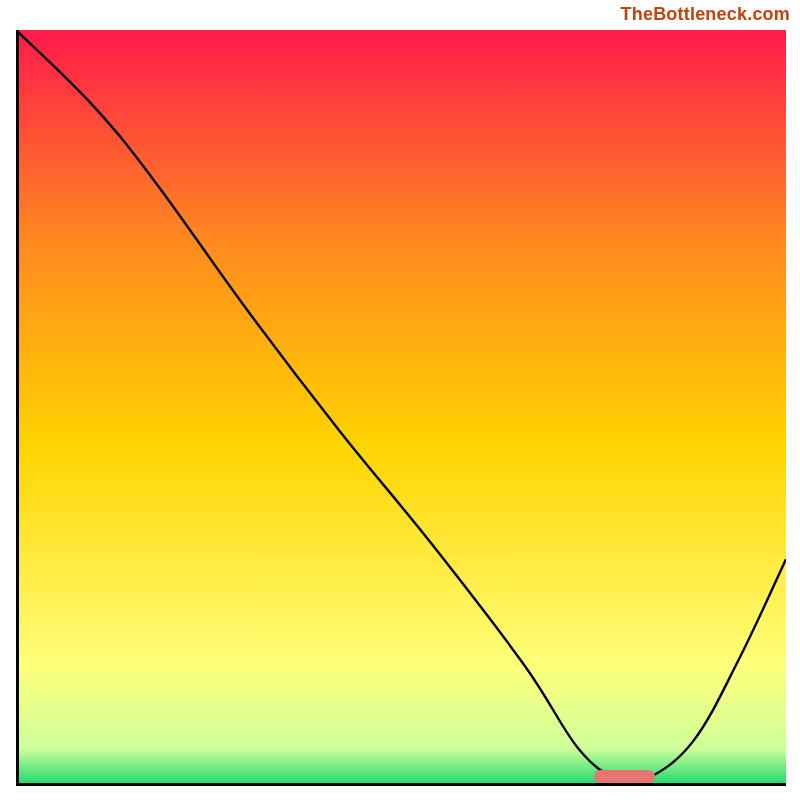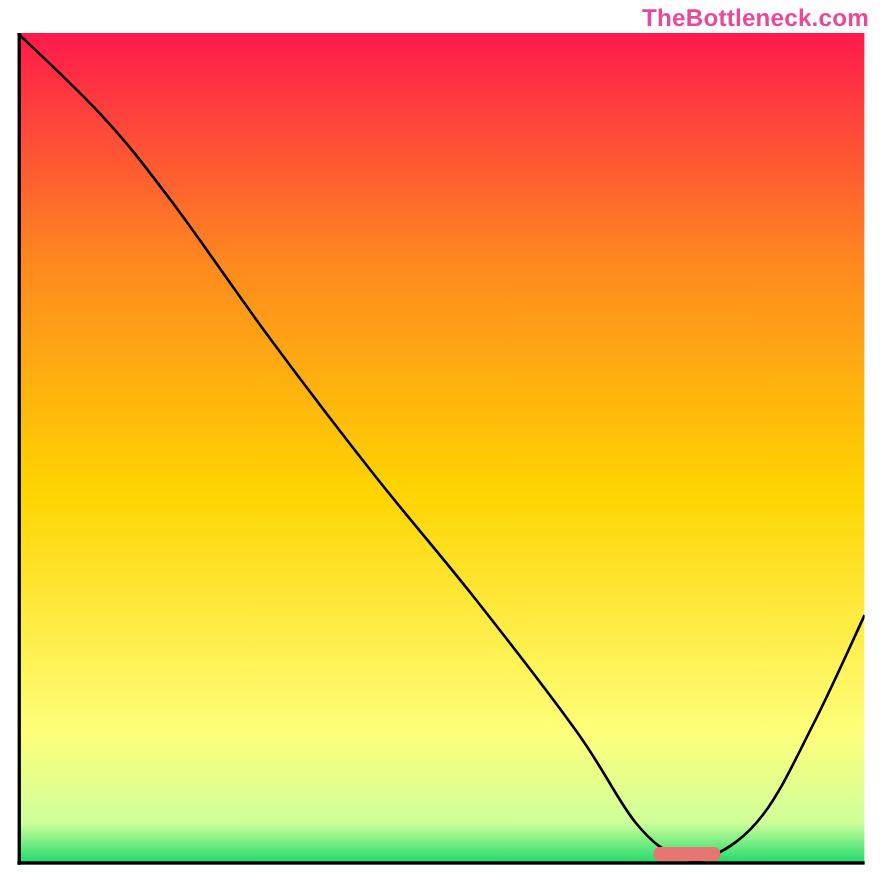--- a/index.html
+++ b/index.html
@@ -8,23 +8,23 @@
     width: 800px;
     height: 800px;
     background: #ffffff;
     font-family: Arial, Helvetica, sans-serif;
     position: relative;
   }
   .watermark {
     position: absolute;
     top: 4px;
     right: 10px;
-    font-size: 22px;
+    font-size: 18px;
     font-weight: bold;
-    color: #ec4899;
+    color: #c2410c;
     letter-spacing: 0.2px;
   }
   .plot-area {
     position: absolute;
     left: 16px;
     top: 30px;
     width: 770px;
     height: 756px;
     box-sizing: border-box;
   }

